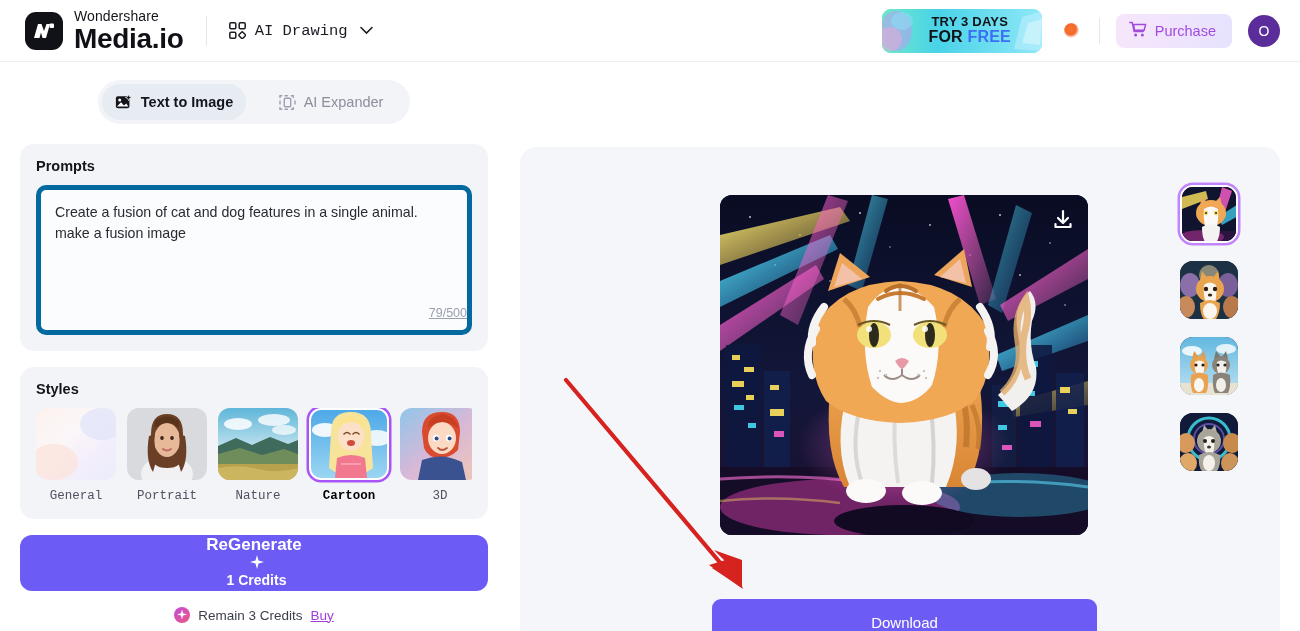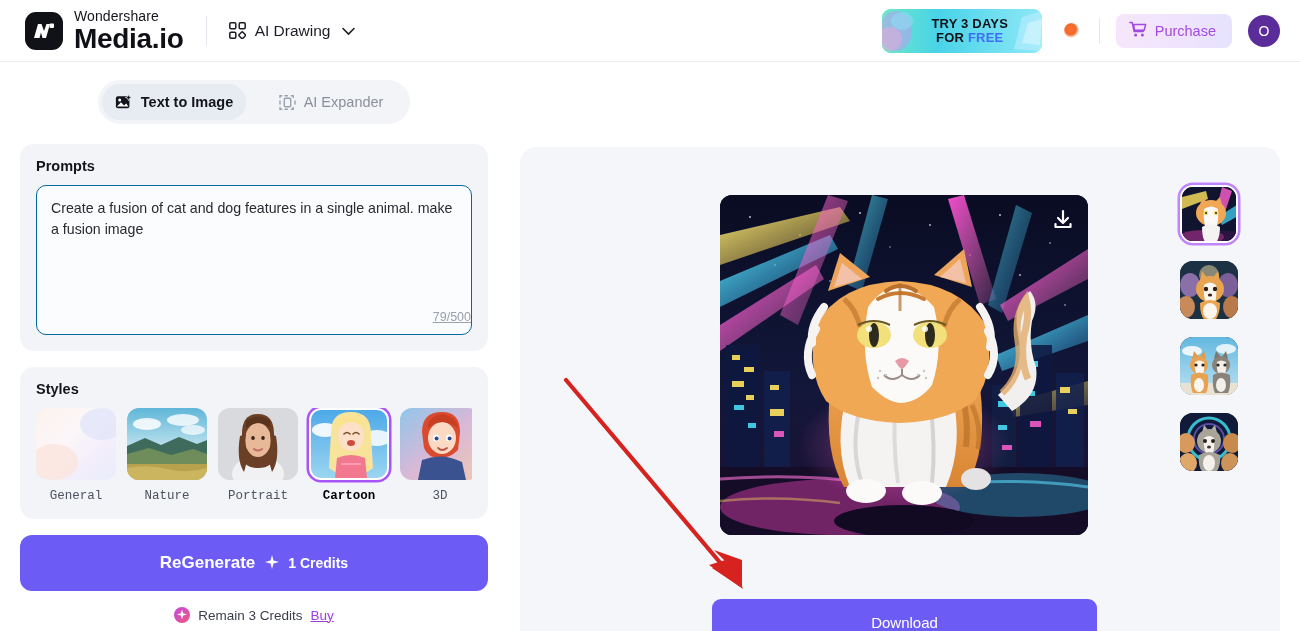--- a/index.html
+++ b/index.html
@@ -25,37 +25,37 @@
     display: flex; align-items: center; justify-content: center;
     flex: none;
   }
   .logo-mark svg { display: block; }
   .logo-text { margin-left: 11px; line-height: 1; }
   .logo-top { font-size: 14px; color: #15151c; letter-spacing: .1px; }
   .logo-bottom { font-size: 28px; font-weight: 700; color: #0f0f16; letter-spacing: -.3px; margin-top: 2px; }
 
   .hdr-divider { width: 1px; height: 30px; background: #e6e6ee; margin: 0 22px; }
 
-  .module-sel { display: flex; align-items: center; cursor: pointer; }
+  .module-sel { display: flex; align-items: center; cursor: pointer; font-family: Liberation Mono, monospace; }
   .grid-icon { width: 17px; height: 17px; position: relative; margin-right: 9px; }
   .module-label { font-size: 15.5px; color: #1c1c24; font-weight: 500; }
   .chev { margin-left: 12px; }
 
   .hdr-right {
     margin-left: auto; display: flex; align-items: center; margin-right: 20px;
   }
   .promo-banner {
     width: 160px; height: 44px; border-radius: 9px; overflow: hidden;
     position: relative;
     background: linear-gradient(100deg,#6ee7c8 0%,#49d3e8 32%,#5ad2f0 62%,#7fe3f5 100%);
     display: flex; align-items: center; justify-content: center;
     flex-direction: column; line-height: 1.05; padding-left: 16px;
   }
   .promo-l1 { font-size: 13px; font-weight: 800; color: #111118; letter-spacing: .2px; z-index:2;}
-  .promo-l2 { font-size: 13px; font-weight: 800; color: #111118; letter-spacing: .2px; z-index:2;}
+  .promo-l2 { font-size: 16px; font-weight: 800; color: #111118; letter-spacing: .2px; z-index:2;}
   .promo-free { color: #3d6ef5; }
   .orange-dot {
     width: 15px; height: 15px; border-radius: 50%;
     background: radial-gradient(circle at 45% 42%, #fb7133 0%, #f26a2b 45%, rgba(245,120,60,0) 72%);
     margin-left: 22px; margin-right: 8px;
   }
   .hdr-divider2 { width: 1px; height: 26px; background: #e6e6ee; margin: 0 16px 0 12px; }
   .purchase-btn {
     height: 34px; padding: 0 16px 0 13px; border-radius: 8px;
     background: linear-gradient(95deg,#f6e6fb 0%,#efe4fd 55%,#e6e2fe 100%);
@@ -91,21 +91,21 @@
   .tab-inactive { color: #8b8f9c; width: 154px; font-weight: 400; }
   .tab .ticon { margin-right: 8px; display:flex; align-items:center; }
 
   .card {
     background: #f2f4f8; border-radius: 14px; padding: 14px 16px 16px 16px;
     margin-bottom: 16px;
   }
   .card-title { font-size: 14.5px; font-weight: 700; color: #14141c; margin-bottom: 11px; }
 
   .prompt-box {
-    background: #fbfcfd; border: 1px solid #0369a1; border-radius: 10px;
+    background: #fbfcfd; border: 5px solid #0369a1; border-radius: 10px;
     height: 150px; position: relative; padding: 12px 14px;
   }
   .prompt-text { font-size: 14.2px; color: #2a2a33; line-height: 1.45; }
   .char-count {
     position: absolute; right: 0; bottom: 10px;
     font-size: 12.5px; color: #9aa0ad; text-decoration: underline;
   }
 
   .styles-row { display: flex; gap: 11px; overflow: hidden; }
   .style-item { width: 80px; flex: none; }
@@ -117,22 +117,23 @@
     box-shadow: 0 0 0 2.5px #a855f7; border: 2px solid #ffffff;
   }
   .style-label {
     text-align: center; font-size: 12.5px; color: #4d525e; margin-top: 9px; font-family: Liberation Mono, monospace;
   }
   .style-item.selected .style-label { color: #000000; font-weight: 700; }
 
   .regen-btn {
     width: 468px; height: 56px; border-radius: 12px;
     background: #6c5cf5; border: none; cursor: pointer;
-    display: flex; align-items: center; justify-content: center;
+    display: flex; align-items: center; 
     margin-top: 2px;
+    flex-direction: column;
   }
   .regen-label { color: #fff; font-size: 17px; font-weight: 700; }
   .regen-credits { color: #fff; font-size: 14px; font-weight: 700; margin-left: 5px; }
   .spark { margin: 0 4px 0 10px; }
 
   .credits-row {
     display: flex; align-items: center; justify-content: center;
     margin-top: 16px; font-size: 13.5px; color: #3b3f4a;
   }
   .credit-icon { margin-right: 8px; display:flex; }
@@ -317,20 +318,38 @@
                 <stop offset=".7" stop-color="#f3eefb"></stop>
                     <stop offset="1" stop-color="#e9edfb"></stop>
               </linearGradient>
                 </defs>
               <rect width="80" height="72" fill="url(#g1)"></rect>
               <ellipse cx="18" cy="54" rx="24" ry="18" fill="#fce3d9" opacity=".7"></ellipse>
               <ellipse cx="66" cy="16" rx="22" ry="16" fill="#e2e6fa" opacity=".8"></ellipse>
             </svg>
           </div>
           <div class="style-label">General</div>
+        </div>
+
+        <div class="style-item">
+          <div class="style-thumb">
+            <svg width="80" height="72" viewBox="0 0 80 72">
+              <rect width="80" height="72" fill="#d9dade"></rect>
+              <ellipse cx="40" cy="66" rx="26" ry="18" fill="#f1f1f3"></ellipse>
+              <path d="M24 26 Q24 6 40 6 Q56 6 56 26 L56 46 Q56 60 40 60 Q24 60 24 46 Z" fill="#6b3f25"></path>
+              <ellipse cx="40" cy="32" rx="13" ry="17" fill="#e8b998"></ellipse>
+              <path d="M28 20 Q40 10 52 20 L52 13 Q40 4 28 13 Z" fill="#5a331c"></path>
+              <ellipse cx="35" cy="30" rx="1.8" ry="2" fill="#3a2418"></ellipse>
+              <ellipse cx="45" cy="30" rx="1.8" ry="2" fill="#3a2418"></ellipse>
+              <path d="M36 41 Q40 44 44 41" stroke="#c06a63" stroke-width="2" fill="none" stroke-linecap="round"></path>
+              <path d="M22 28 Q18 52 26 64 L30 50 Q26 38 28 26 Z" fill="#6b3f25"></path>
+              <path d="M58 28 Q62 52 54 64 L50 50 Q54 38 52 26 Z" fill="#6b3f25"></path>
+            </svg>
+          </div>
+          <div class="style-label">Portrait</div>
         </div>
 
         <div class="style-item">
           <div class="style-thumb">
             <svg width="80" height="72" viewBox="0 0 80 72">
               <defs>
                   <linearGradient id="sky" x1="0" y1="0" x2="0" y2="1">
                 <stop offset="0" stop-color="#5fb6d8"></stop>
                     <stop offset="1" stop-color="#bfe2ee"></stop>
               </linearGradient>
@@ -339,38 +358,20 @@
               <ellipse cx="20" cy="16" rx="14" ry="6" fill="#fff" opacity=".85"></ellipse>
               <ellipse cx="56" cy="12" rx="16" ry="6" fill="#fff" opacity=".8"></ellipse>
               <ellipse cx="66" cy="22" rx="12" ry="5" fill="#fff" opacity=".7"></ellipse>
               <path d="M0 38 L18 30 L34 37 L52 29 L70 36 L80 32 L80 48 L0 48 Z" fill="#3f6b5c"></path>
               <path d="M0 46 L22 40 L44 47 L66 41 L80 46 L80 58 L0 58 Z" fill="#6f8d5a"></path>
               <rect y="56" width="80" height="16" fill="#b8a24e"></rect>
               <path d="M0 60 Q20 56 40 61 Q60 66 80 60 L80 72 L0 72 Z" fill="#cbb55e"></path>
             </svg>
           </div>
           <div class="style-label">Nature</div>
-        </div>
-
-        <div class="style-item">
-          <div class="style-thumb">
-            <svg width="80" height="72" viewBox="0 0 80 72">
-              <rect width="80" height="72" fill="#d9dade"></rect>
-              <ellipse cx="40" cy="66" rx="26" ry="18" fill="#f1f1f3"></ellipse>
-              <path d="M24 26 Q24 6 40 6 Q56 6 56 26 L56 46 Q56 60 40 60 Q24 60 24 46 Z" fill="#6b3f25"></path>
-              <ellipse cx="40" cy="32" rx="13" ry="17" fill="#e8b998"></ellipse>
-              <path d="M28 20 Q40 10 52 20 L52 13 Q40 4 28 13 Z" fill="#5a331c"></path>
-              <ellipse cx="35" cy="30" rx="1.8" ry="2" fill="#3a2418"></ellipse>
-              <ellipse cx="45" cy="30" rx="1.8" ry="2" fill="#3a2418"></ellipse>
-              <path d="M36 41 Q40 44 44 41" stroke="#c06a63" stroke-width="2" fill="none" stroke-linecap="round"></path>
-              <path d="M22 28 Q18 52 26 64 L30 50 Q26 38 28 26 Z" fill="#6b3f25"></path>
-              <path d="M58 28 Q62 52 54 64 L50 50 Q54 38 52 26 Z" fill="#6b3f25"></path>
-            </svg>
-          </div>
-          <div class="style-label">Portrait</div>
         </div>
 
         <div class="style-item selected">
           <div class="style-thumb">
             <svg width="80" height="72" viewBox="0 0 80 72">
               <defs>
                   <linearGradient id="csky" x1="0" y1="0" x2="0" y2="1">
                 <stop offset="0" stop-color="#4ea9e8"></stop>
                     <stop offset="1" stop-color="#9fd8f2"></stop>
               </linearGradient>

